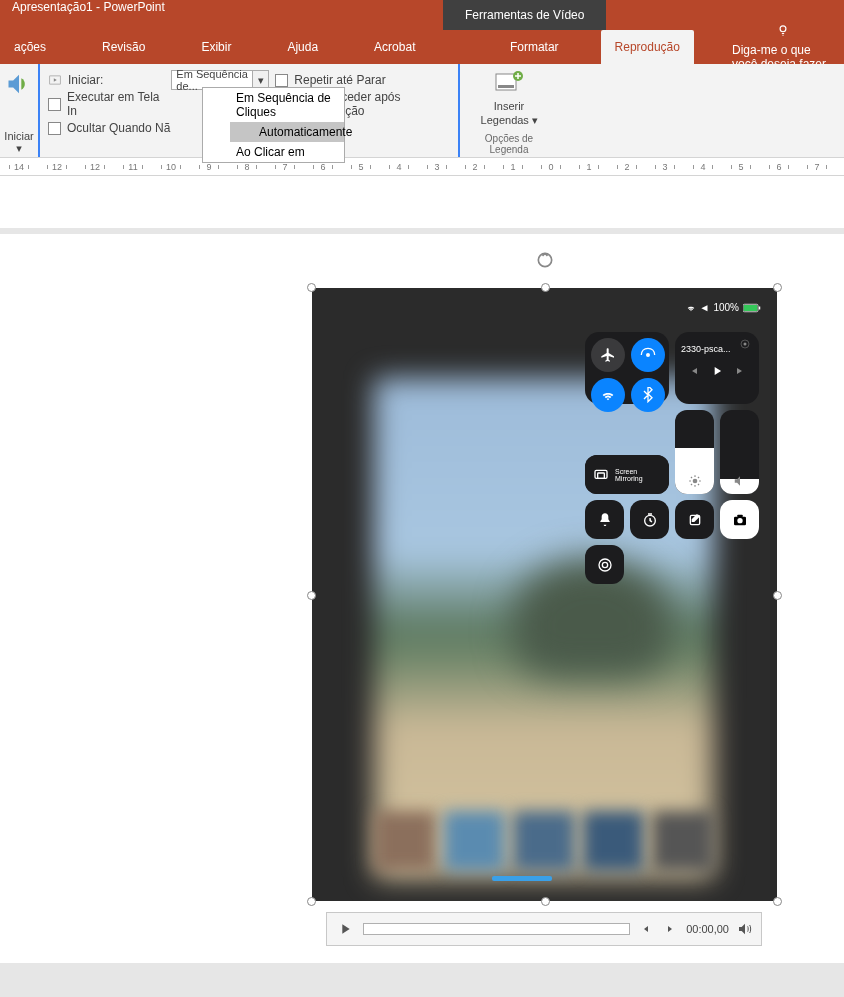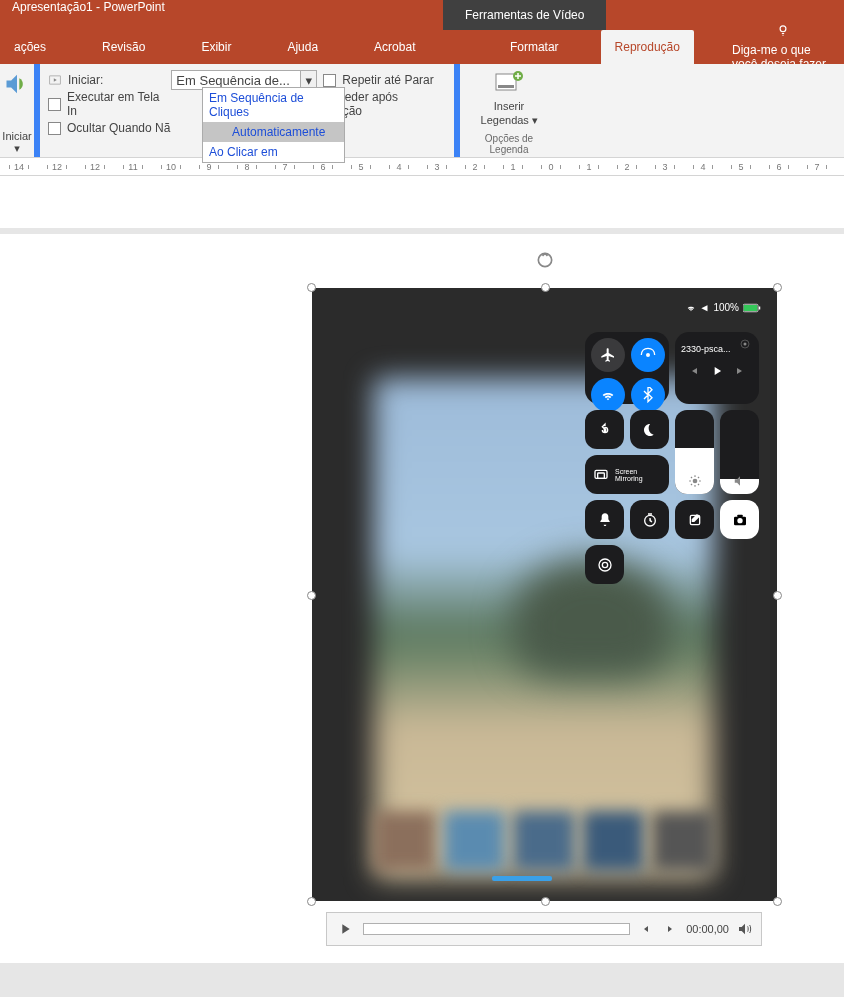--- a/index.html
+++ b/index.html
@@ -12,32 +12,32 @@
 
   
   .tabs { height: 34px; background: #B7472A; display: flex; align-items: center; color: #fff; font-size: 12px; position: relative; gap: 28px; }
   .tab { padding: 0 14px; height: 34px; display: flex; align-items: center; cursor: pointer; }
   .tab.active { background: #F3F3F3; color: #B7472A; border-top-left-radius: 2px; border-top-right-radius: 2px; }
   .tell-me { display: flex; align-items: center; gap: 6px; padding: 0 10px; font-size: 12px; flex-direction: column; }
   .tell-me svg { width: 14px; height: 14px; }
 
   
   .ribbon { height: 94px; background: #F3F3F3; border-bottom: 1px solid #D4D4D4; display: flex; position: relative; }
-  .group { border-right: 6px solid #3b82f6; padding: 4px 8px 2px 8px; display: flex; flex-direction: column; justify-content: space-between; }
+  .group { border-right: 2px solid #3b82f6; padding: 4px 8px 2px 8px; display: flex; flex-direction: column; justify-content: space-between; }
   .group-label { font-size: 10px; color: #6A6A6A; text-align: center; padding-top: 2px; }
   .volume-group { width: 40px; align-items: center; padding-top: 6px; }
   .volume-icon { width: 28px; height: 28px; }
   .volume-label { font-size: 11px; color: #444; text-align: center; }
   .options-group { width: 420px; }
   .opt-row { display: flex; align-items: center; height: 24px; font-size: 12px; color: #444; gap: 6px; }
   .opt-row .chk { width: 13px; height: 13px; border: 1px solid #888; background: #fff; flex-shrink: 0; }
-  .start-combo { width: 146px; height: 20px; border: 1px solid #ABABAB; background: #fff; font-size: 13px; display: flex; align-items: center; padding: 0 4px; position: relative; color: #444; }
+  .start-combo { width: 98px; height: 20px; border: 1px solid #ABABAB; background: #fff; font-size: 11px; display: flex; align-items: center; padding: 0 4px; position: relative; color: #444; }
   .start-combo .arrow { position: absolute; right: 0; top: 0; width: 16px; height: 100%; border-left: 1px solid #ABABAB; display: flex; align-items: center; justify-content: center; background: #F0F0F0; }
   .dropdown { position: absolute; left: 162px; top: 23px; width: 143px; background: #fff; border: 1px solid #ABABAB; z-index: 100; font-size: 12px; }
-  .dropdown-item { padding: 3px 6px; cursor: pointer; color: #1d4ed8; }
+  .dropdown-item { padding: 3px 6px; cursor: pointer; color: #000000; margin-left: 27px; }
   .dropdown-item.highlight { background: #C5C5C5; padding-left: 29px; }
   .captions-group { width: 98px; align-items: center; padding-top: 6px; border-right: none; }
   .captions-icon { width: 30px; height: 24px; margin: 0 auto; }
   .captions-label { font-size: 11px; color: #444; text-align: center; line-height: 14px; }
 
   
   .ruler { height: 18px; background: #fff; border-bottom: 1px solid #D4D4D4; font-size: 9px; color: #777; display: flex; align-items: center; overflow: hidden; }
   .ruler span { width: 38px; text-align: center; flex-shrink: 0; position: relative; }
   .ruler span::before, .ruler span::after { content:""; position:absolute; top:3px; width:1px; height:4px; background:#999; }
   .ruler span::before { left:9px; } .ruler span::after { right:9px; }
@@ -61,21 +61,21 @@
   .blur-photo { position:absolute; left:62px; top:90px; width:340px; height:500px; border-radius:6px; filter: blur(14px); background: linear-gradient(to bottom, #9DBBD9 0%, #A8C6E0 35%, #5F7B64 50%, #6B8468 55%, #C9B896 70%, #D4C4A0 100%); }
   .blur-hill { position:absolute; left:200px; top:270px; width:160px; height:120px; background:#4A5A4A; border-radius:50% 50% 30% 30%; filter:blur(18px); }
   .thumb-row { position:absolute; bottom:30px; left:62px; width:340px; height:60px; display:flex; gap:8px; }
   .thumb { flex:1; border-radius:4px; filter:blur(8px); }
   .thumb:nth-child(1){background:#8B6F5C;} .thumb:nth-child(2){background:#5A8BB0;}
   .thumb:nth-child(3){background:#4A6B8A;} .thumb:nth-child(4){background:#3A5A7A;}
   .thumb:nth-child(5){background:#555;} .thumb-bar{position:absolute;bottom:20px;left:180px;width:60px;height:5px;background:#3AA0E8;border-radius:2px;}
 
   
   .cc { position:absolute; top:44px; right:16px; width:176px; }
-  .cc-row { display:flex; gap:6px; margin-bottom:6px; }
+  .cc-row { display:flex; gap:6px; margin-bottom:6px;align-items:flex-end; }
   .cc-panel { background:#1C1C1E; border-radius:14px; padding:6px; display:grid; grid-template-columns:1fr 1fr; gap:6px; width:84px; height:72px; }
   .cc-btn { width:34px; height:34px; border-radius:50%; display:flex; align-items:center; justify-content:center; }
   .cc-btn.dark { background:#3A3A3C; } .cc-btn.blue { background:#0A84FF; }
   .cc-btn svg, .cc-tile svg { width:16px; height:16px; fill:#fff; }
   .cc-media { background:#1C1C1E; border-radius:14px; width:84px; height:72px; padding:6px; color:#fff; font-size:9px; position:relative; }
   .cc-media .dots{position:absolute;top:6px;right:8px;width:12px;height:12px;}
   .cc-media-title { font-size:9px; margin-top:6px; }
   .cc-media-ctrl { display:flex; align-items:center; gap:10px; margin-top:10px; justify-content:center;}
   .cc-tile { background:#1C1C1E; border-radius:12px; width:39px; height:39px; display:flex; align-items:center; justify-content:center; flex-direction:column; color:#fff; font-size:7px; }
   .cc-tile.wide { width:84px; flex-direction:row; gap:6px; justify-content:flex-start; padding-left:8px;}

